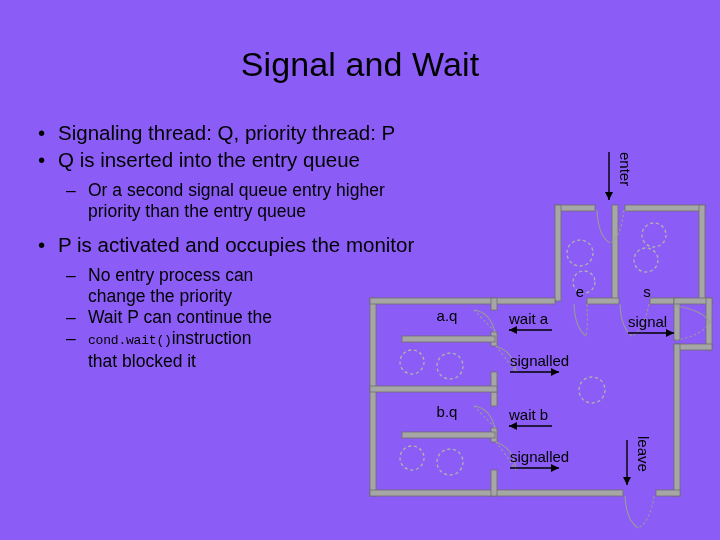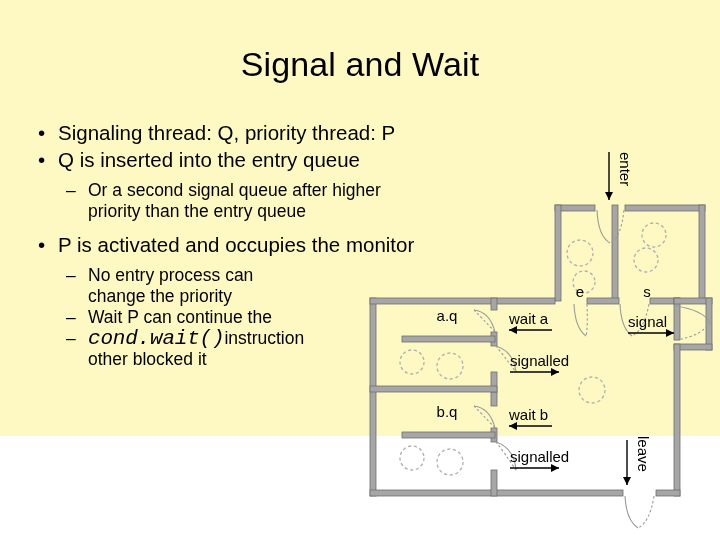--- a/index.html
+++ b/index.html
@@ -13,22 +13,22 @@
     position: relative;
     overflow: hidden;
     font-family: "Liberation Sans", sans-serif;
     color: #000000;
   }
 
   #slide {
     position: absolute;
     inset: 0;
     width: 720px;
-    height: 436px;
-    background: #fef9c3;
+    height: 540px;
+    background: #8b5cf6;
   }
 
   
   #slide-title {
     position: absolute;
     left: 40px;
     top: 44px;
     width: 640px;
     text-align: center;
     font-size: 34px;
@@ -75,23 +75,22 @@
     left: 42px;
     top: 0;
     font-size: 17.5px;
     line-height: 21px;
   }
   .lvl2 .cont {
     display: block;
   }
   .mono {
     font-family: "Liberation Mono", "DejaVu Sans Mono", monospace;
-    font-size: 21px;
+    font-size: 13px;
     letter-spacing: -0.2px;
-    font-style: italic;
   }
 
   .gap-a { height: 10px; }
   .gap-b { height: 6px; }
 
   
   #monitor-diagram {
     position: absolute;
     left: 362px;
     top: 140px;
@@ -123,21 +122,21 @@
 
     <div class="lvl1">
       <span class="b-dot">•</span>
       <span>Q is inserted into the entry queue</span>
     </div>
 
     <div class="gap-b"></div>
 
     <div class="lvl2">
       <span class="b-dash">–</span>
-      <span>Or a second signal queue after higher</span>
+      <span>Or a second signal queue entry higher</span>
       <span class="cont">priority than the entry queue</span>
     </div>
 
     <div class="gap-a"></div>
 
     <div class="lvl1">
       <span class="b-dot">•</span>
       <span>P is activated and occupies the monitor</span>
     </div>
 
@@ -150,21 +149,21 @@
     </div>
 
     <div class="lvl2">
       <span class="b-dash">–</span>
       <span>Wait P can continue the</span>
     </div>
 
     <div class="lvl2">
       <span class="b-dash">–</span>
       <span class="cont"><span class="mono">cond.wait()</span><span>instruction</span></span>
-      <span class="cont">other blocked it</span>
+      <span class="cont">that blocked it</span>
     </div>
 
   </div>
 
   <div id="monitor-diagram">
     <svg width="352" height="400" viewBox="0 0 352 400" xmlns="http://www.w3.org/2000/svg">
 
       <defs>
         <marker id="ah" markerWidth="7" markerHeight="7" refX="6" refY="3" orient="auto">
           <path d="M0,0 L6,3 L0,6 z" fill="#000"></path>

